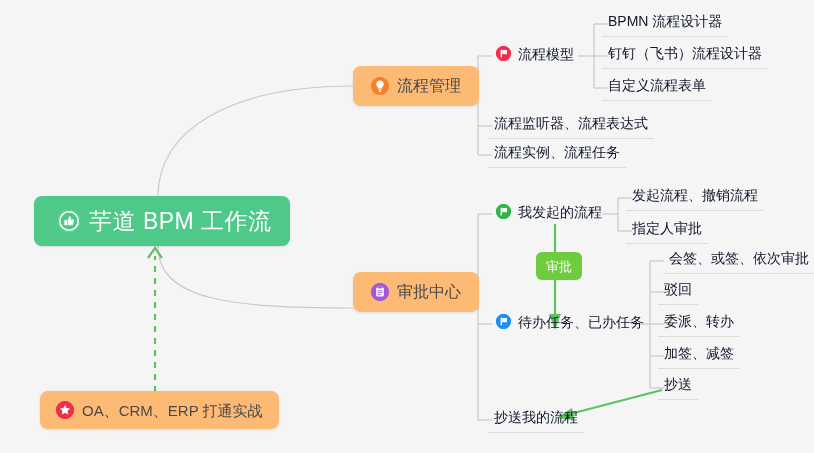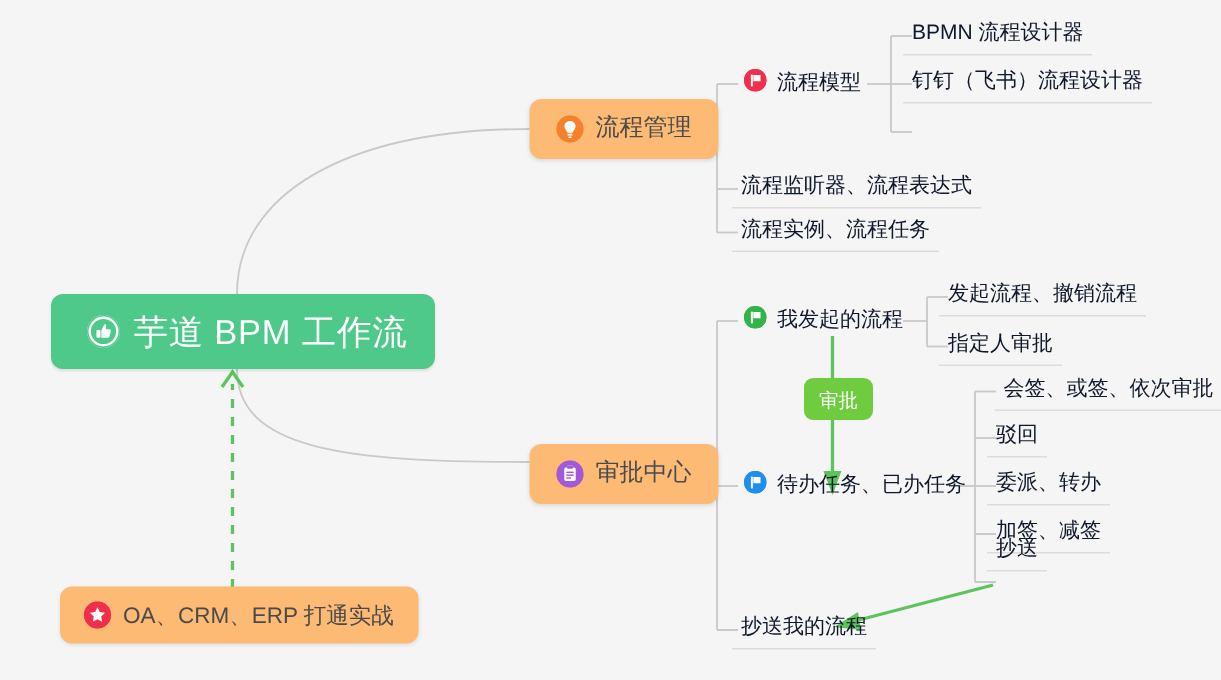--- a/index.html
+++ b/index.html
@@ -209,29 +209,32 @@
     </span>
     <span class="label">流程模型</span>
   </div>
 
   <div class="node text" style="left:602px; top:11px;">
     <span class="label">BPMN 流程设计器</span>
   </div>
   <div class="node text" style="left:602px; top:43px;">
     <span class="label">钉钉（飞书）流程设计器</span>
   </div>
+  <div class="node text" style="left:602px; top:75px;">
+    <span class="label">自定义流程表单</span>
+  </div>
 
   <div class="node text" style="left:488px; top:113px;">
     <span class="label">流程监听器、流程表达式</span>
   </div>
   <div class="node text" style="left:488px; top:142px;">
     <span class="label">流程实例、流程任务</span>
   </div>
 
-  <div class="node card big" style="left:353px; top:296px;text-align:right;">
+  <div class="node card big" style="left:353px; top:272px;text-align:right;">
     <span class="ic ic-purple">
       <svg width="18" height="18" viewBox="0 0 18 18">
         <circle cx="9" cy="9" r="9" fill="#a259d9"></circle>
         <rect x="5.2" y="4.6" width="7.6" height="9.0" rx="1.1" fill="#ffffff"></rect>
         <rect x="7.0" y="3.3" width="4.0" height="2.2" rx="0.9" fill="#ffffff"></rect>
         <rect x="7.0" y="3.3" width="4.0" height="2.2" rx="0.9" fill="#a259d9"></rect>
         <rect x="6.5" y="7.4" width="5.0" height="0.95" fill="#a259d9"></rect>
         <rect x="6.5" y="9.3" width="5.0" height="0.95" fill="#a259d9"></rect>
         <rect x="6.5" y="11.2" width="3.2" height="0.95" fill="#a259d9"></rect>
       </svg>
@@ -273,21 +276,21 @@
   </div>
   <div class="node text" style="left:658px; top:279px;">
     <span class="label">驳回</span>
   </div>
   <div class="node text" style="left:658px; top:311px;">
     <span class="label">委派、转办</span>
   </div>
   <div class="node text" style="left:658px; top:343px;">
     <span class="label">加签、减签</span>
   </div>
-  <div class="node text" style="left:658px; top:355px;">
+  <div class="node text" style="left:658px; top:374px;">
     <span class="label">抄送</span>
   </div>
 
   <div class="node text" style="left:488px; top:407px;text-align:center;">
     <span class="label">抄送我的流程</span>
   </div>
 
   <div class="node tag" style="left:536px; top:252px;">
     <span class="label">审批</span>
   </div>

